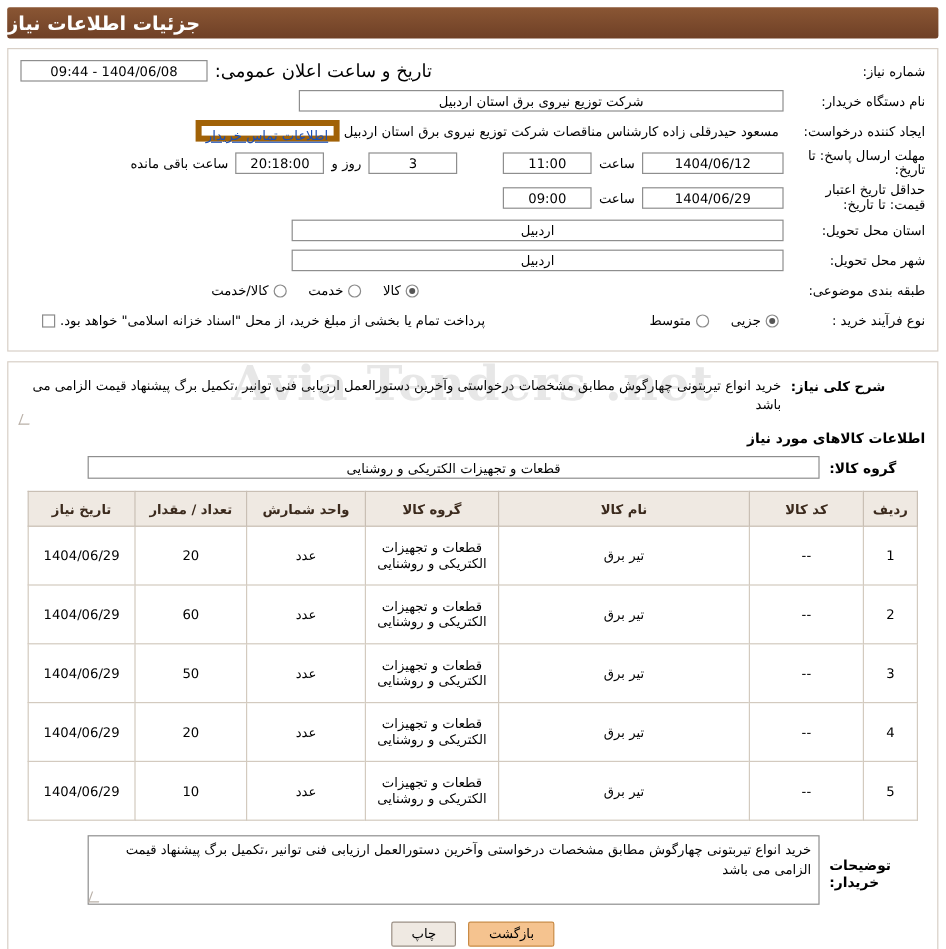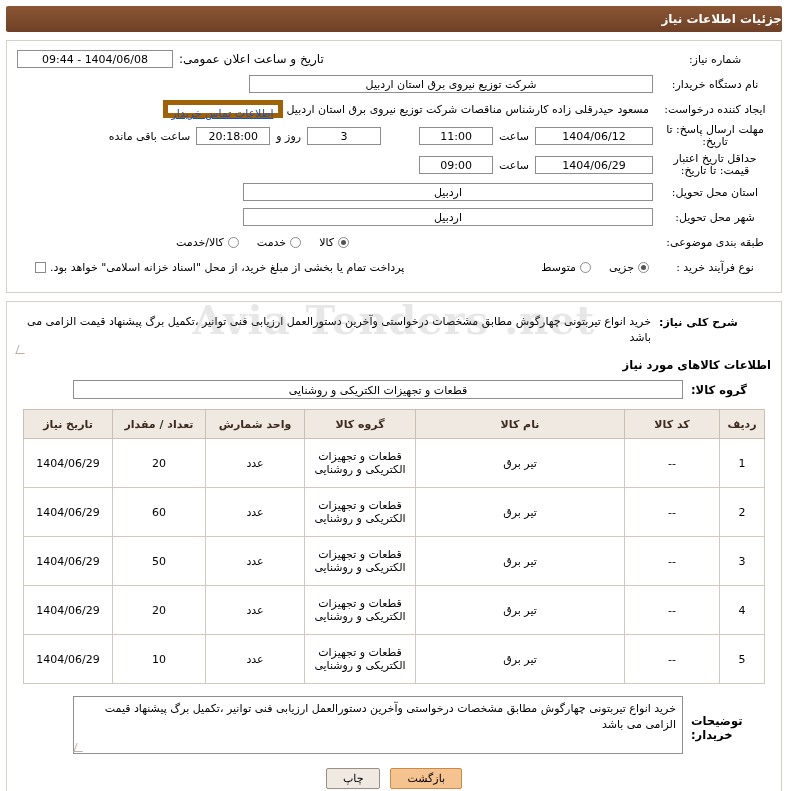--- a/index.html
+++ b/index.html
@@ -23,25 +23,25 @@
     position: relative;
     box-sizing: border-box;
   }
   
   .title-bar {
     margin: 6px 6px 0 6px;
     height: 26px;
     background: #7b4a2d;
     background: linear-gradient(#8a5634, #6f4026);
     color: #ffffff;
-    font-size: 12px;
+    font-size: 16px;
     font-weight: bold;
     display: flex;
     align-items: center;
-    justify-content: flex-start;
+    justify-content: flex-end;
     border-radius: 2px;
   }
   
   .panel {
     margin: 8px 6px 0 6px;
     border: 1px solid #d8cfc6;
     background: #ffffff;
     box-sizing: border-box;
   }
   .panel-inner {
@@ -49,21 +49,21 @@
   }
   
   .frow {
     display: flex;
     align-items: center;
     margin-bottom: 5px;
     min-height: 20px;
   }
   .flabel {
     width: 112px;
-    text-align: center;
+    text-align: right;
     padding-left: 6px;
     font-size: 11px;
     color: #000;
     flex: 0 0 auto;
     line-height: 13px;
   }
   .flabel.two-line { line-height: 12px; }
   .fval { display: flex; align-items: center; flex: 1 1 auto; }
   .inp {
     border: 1px solid #8e8e8e;
@@ -91,21 +91,21 @@
     text-decoration: underline;
     cursor: pointer;
   }
   .w-dl-date { width: 118px; }
   .w-time { width: 74px; }
   .w-days { width: 74px; }
   .w-remain { width: 74px; }
   .w-prov { width: 410px; }
   .spacer-lbl { font-size: 11px; padding: 0 6px; white-space: nowrap; }
   .lbl-right {
-    font-size: 12px;
+    font-size: 15px;
     text-align: left;
     padding-left: 6px;
     white-space: nowrap;
   }
   
   .radio {
     display: inline-block;
     width: 11px;
     height: 11px;
     border-radius: 50%;

